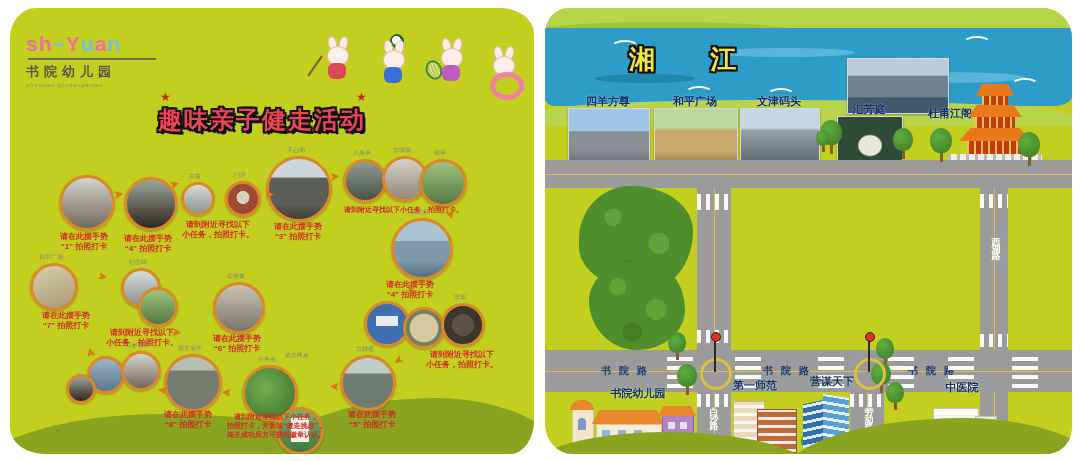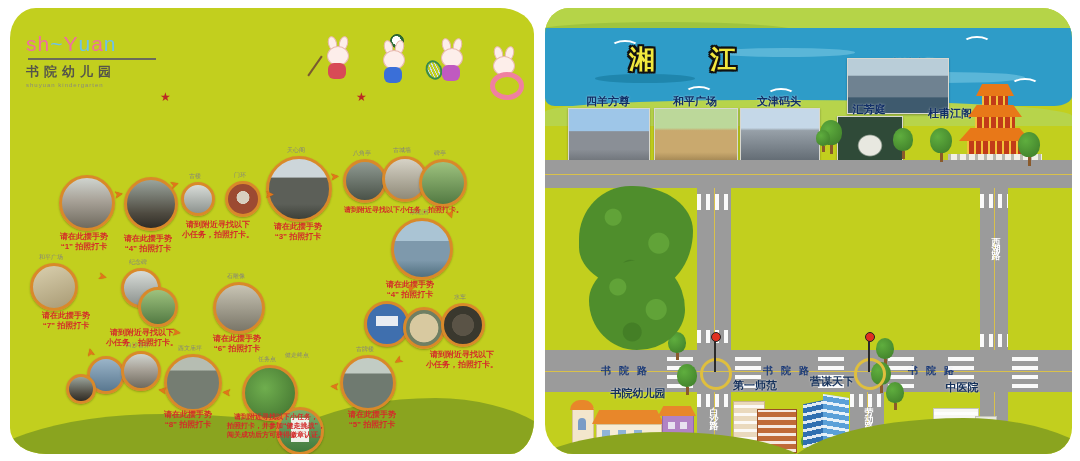--- a/index.html
+++ b/index.html
@@ -3,21 +3,21 @@
 <meta charset="utf-8">
 <style>
   html,body{margin:0;padding:0;background:#ffffff;font-family:"Liberation Sans",sans-serif;}
   #stage{position:relative;width:1080px;height:461px;background:#ffffff;overflow:hidden;}
   .panel{position:absolute;top:8px;height:446px;background:#c2cf1e;overflow:hidden;}
   #panel-left{left:10px;width:524px;border-radius:26px 34px 24px 36px/30px 26px 34px 26px;}
   #panel-right{left:545px;width:527px;border-radius:24px 30px 26px 28px/26px 30px 26px 30px;}
   .hill{position:absolute;background:#8aa41f;}
   
   .logo{position:absolute;left:16px;top:24px;width:150px;}
-  .logo-word{font-size:21px;font-weight:normal;letter-spacing:1px;}
+  .logo-word{font-size:21px;font-weight:bold;letter-spacing:1px;}
   .logo-word span{display:inline-block;}
   .lp{color:#f06ea0;} .lb{color:#6fc2e6;}
   .logo-rule{width:128px;height:2px;background:#6b6b5a;margin:2px 0 3px 2px;}
   .logo-cn{font-size:13px;font-weight:bold;color:#55554a;letter-spacing:5px;}
   .logo-en{font-size:6px;color:#8a8a7a;letter-spacing:1px;margin-top:1px;}
   .title1{position:absolute;left:120px;top:60px;width:264px;text-align:center;font-size:27px;font-weight:900;color:#2fb3e8;letter-spacing:3px;
     text-shadow:-2px -2px 0 #111,2px -2px 0 #111,-2px 2px 0 #111,2px 2px 0 #111,-2px 0 0 #111,2px 0 0 #111,0 -2px 0 #111,0 2px 0 #111,3px 3px 0 #111;}
   .title2{position:absolute;left:106px;top:96px;width:292px;text-align:center;font-size:24px;font-weight:900;color:#ee4458;letter-spacing:2px;
     text-shadow:-2px -2px 0 #111,2px -2px 0 #111,-2px 2px 0 #111,2px 2px 0 #111,-2px 0 0 #111,2px 0 0 #111,0 -2px 0 #111,0 2px 0 #111,3px 3px 0 #111;}
   .star{position:absolute;font-size:12px;color:#bb2a24;}
@@ -105,20 +105,21 @@
     <div class="hill" style="left:-40px;bottom:-34px;width:430px;height:74px;border-radius:45% 55% 0 0/90% 85% 0 0;"></div>
     <div class="hill" style="right:-50px;bottom:-40px;width:330px;height:96px;border-radius:55% 45% 0 0/85% 95% 0 0;"></div>
 
     <div class="logo">
       <div class="logo-word"><span class="lp">s</span><span class="lp">h</span><span class="lb">~</span><span class="lp">Y</span><span class="lb">u</span><span class="lp">a</span><span class="lb">n</span></div>
       <div class="logo-rule"></div>
       <div class="logo-cn">书院幼儿园</div>
       <div class="logo-en">shuyuan kindergarten</div>
     </div>
 
+    <div class="title2">趣味亲子健走活动</div>
     <span class="star" style="left:150px;top:82px;">★</span>
     <span class="star" style="left:346px;top:82px;">★</span>
 
     <div class="char" style="left:310px;top:28px;">
       <div class="c-ear e1"></div>
         <div class="c-ear e2"></div>
       <div class="c-head"></div>
       <div class="c-body" style="background:#d84a56;"></div>
       <div class="c-prop" style="left:-6px;top:18px;width:2px;height:24px;background:#7a5a30;transform:rotate(35deg);"></div>
     </div>

